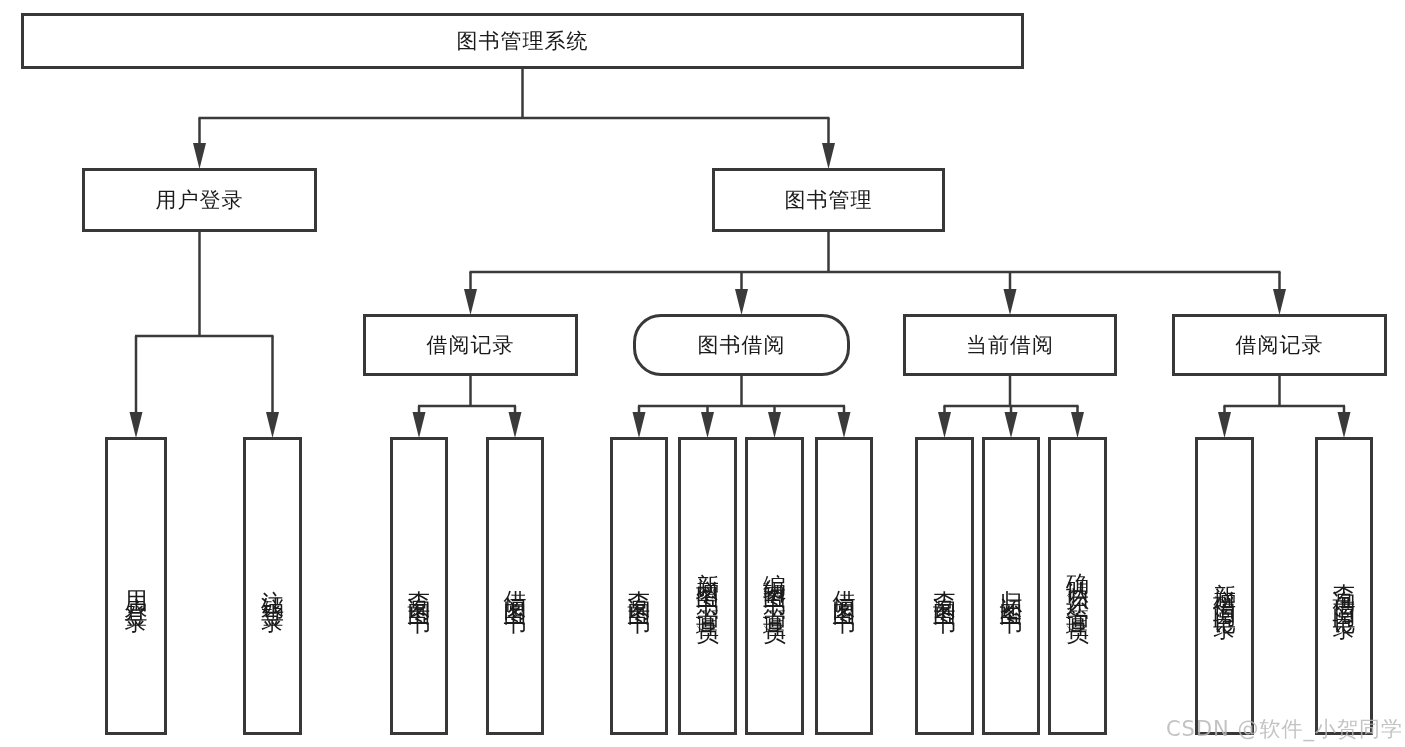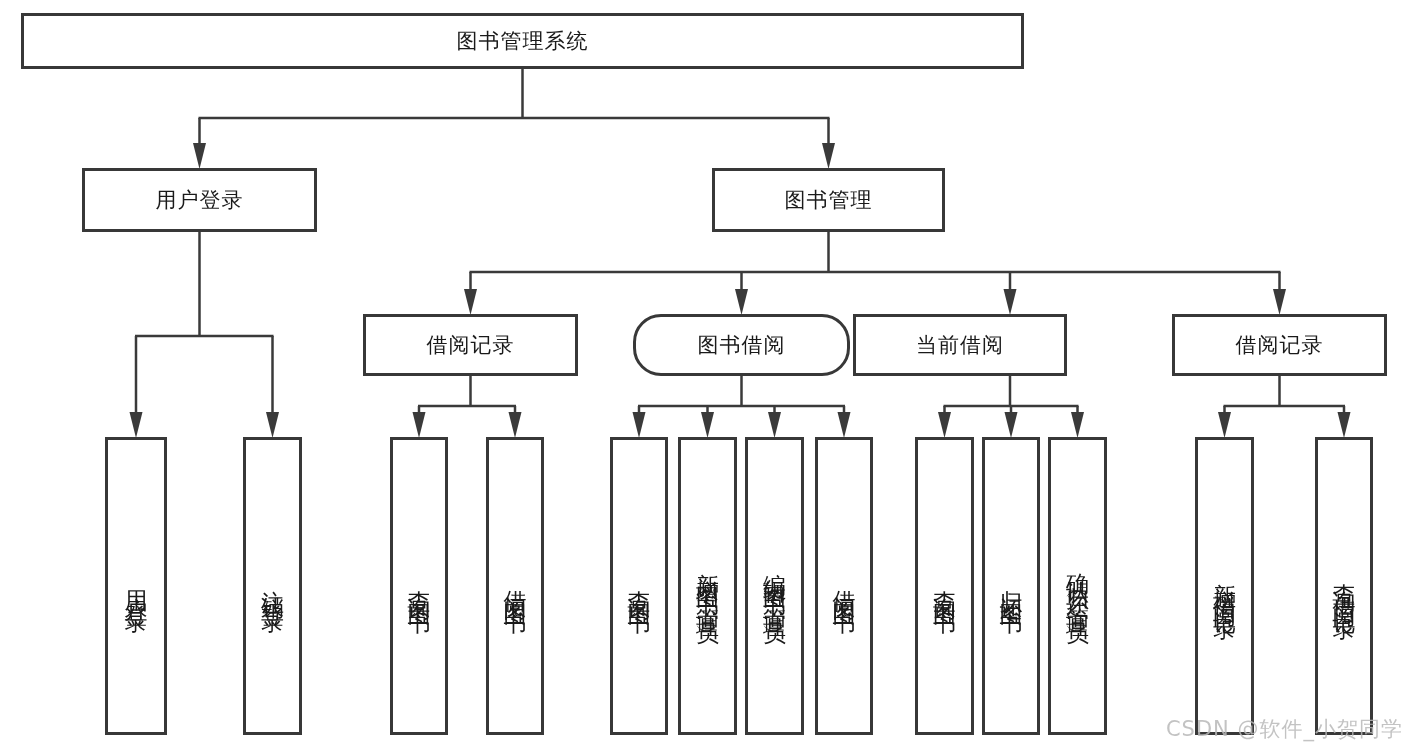--- a/index.html
+++ b/index.html
@@ -123,21 +123,21 @@
       </div>
       <div class="node h" style="left: 712px; top: 168px; width: 233px; height: 64px; font-family: Liberation Serif, serif;">
         <span>图书管理</span>
       </div>
       <div class="node h" style="left: 363px; top: 314px; width: 215px; height: 62px;">
         <span>借阅记录</span>
       </div>
       <div class="node h" style="left: 633px; top: 314px; width: 217px; height: 62px; border-radius: 28px;">
         <span>图书借阅</span>
       </div>
-      <div class="node h" style="left: 853px; top: 314px; width: 214px; height: 62px;">
+      <div class="node h" style="left: 903px; top: 314px; width: 214px; height: 62px;">
         <span>当前借阅</span>
       </div>
       <div class="node h" style="left: 1172px; top: 314px; width: 215px; height: 62px;">
         <span>借阅记录</span>
       </div>
       <div class="node v" style="left: 105px; top: 437px; width: 62px; height: 298px;">
         <span>用户登录</span>
       </div>
       <div class="node v" style="left: 243px; top: 437px; width: 59px; height: 298px;">
         <span>注销登录</span>

